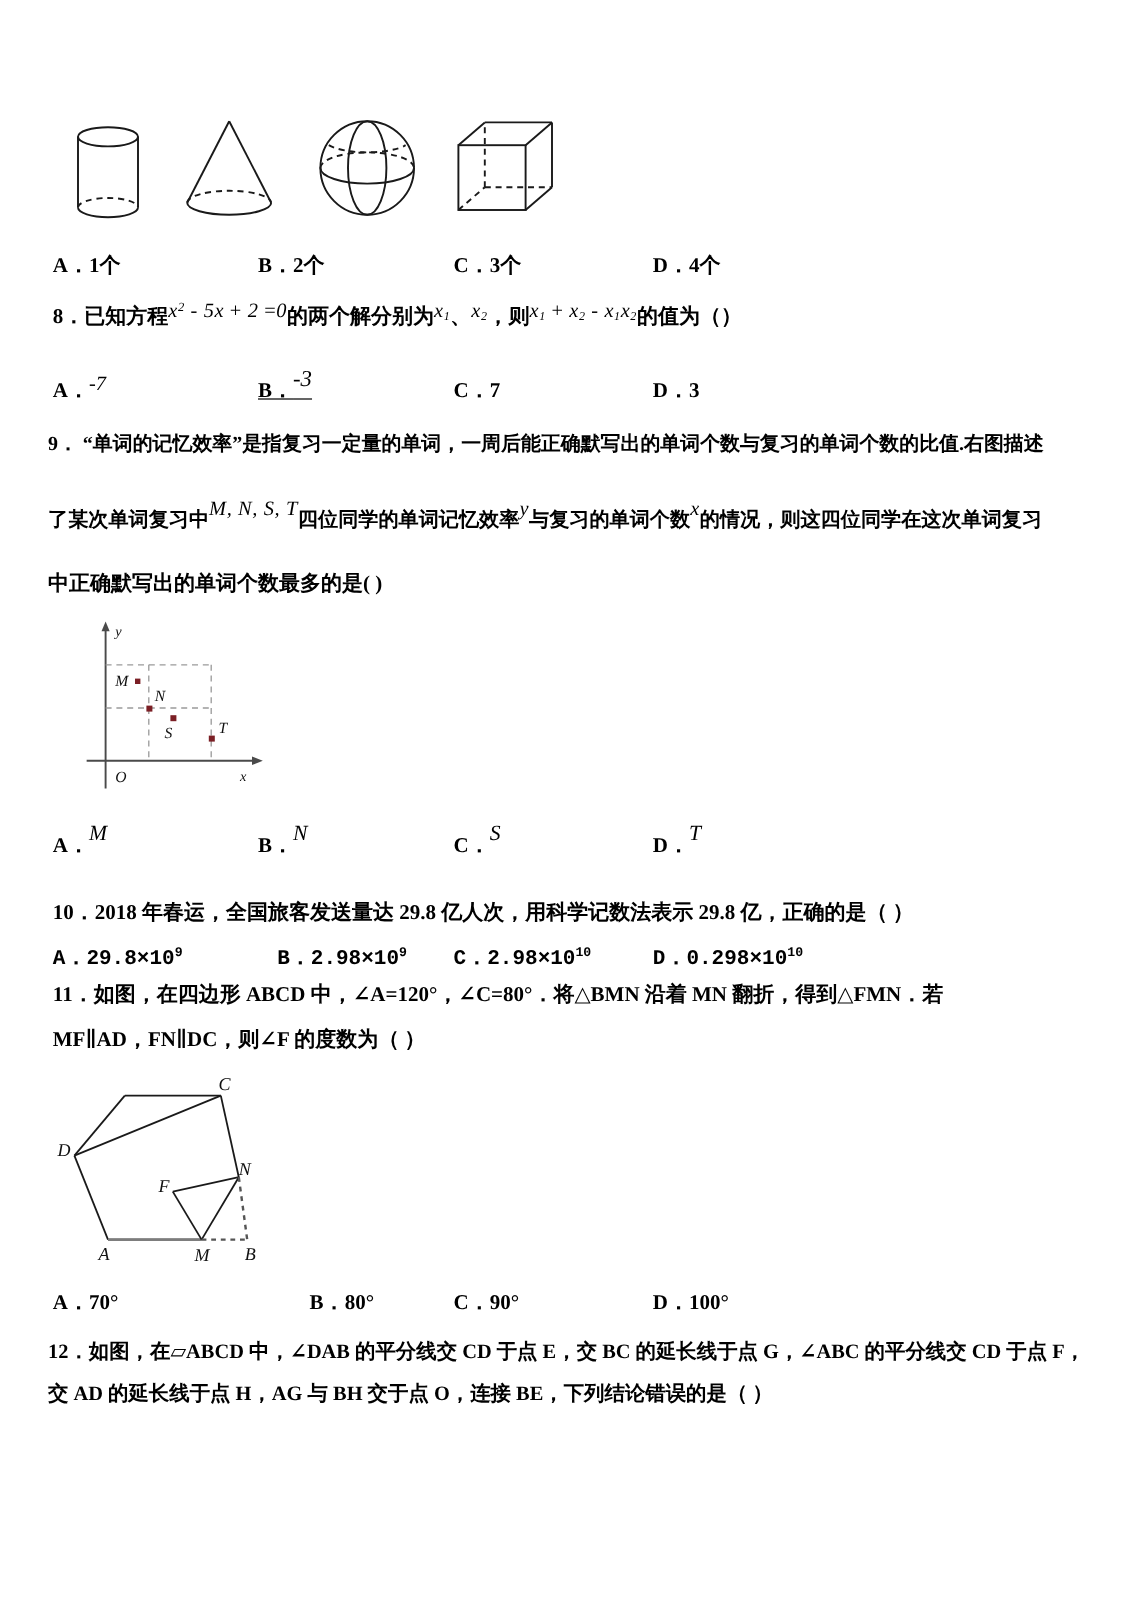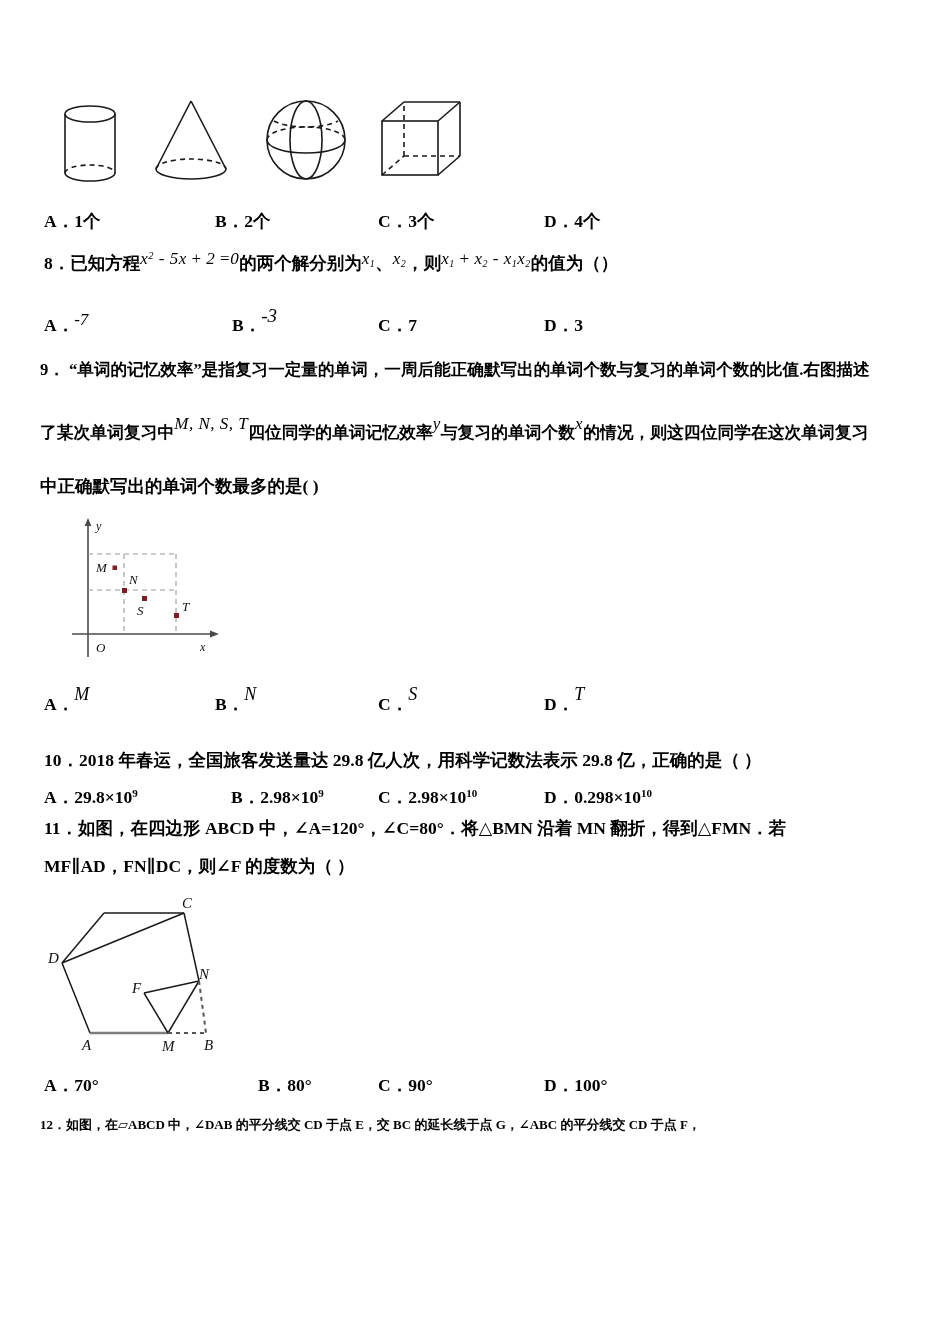--- a/index.html
+++ b/index.html
@@ -136,21 +136,21 @@
     <div class="opt" style="left:334px;"><span class="lbl">C．</span><span>3个</span></div>
     <div class="opt" style="left:500px;"><span class="lbl">D．</span><span>4个</span></div>
   </div>
 
   <div class="qline" style="left:44px; top:255px;">
     <span>8．</span><span>已知方程</span><span class="m">x<sup>2</sup> <span class="op">-</span> 5x <span class="op">+</span> 2 <span class="op">=</span>0</span><span>的两个解分别为</span><span class="m">x<sub>1</sub></span><span>、</span><span class="m">x<sub>2</sub></span><span>，则</span><span class="m">x<sub>1</sub> <span class="op">+</span> x<sub>2</sub> <span class="op">-</span> x<sub>1</sub>x<sub>2</sub></span><span>的值为（）</span>
   </div>
 
   <div class="opt-row" style="top:313px;">
     <div class="opt" style="left:0px;"><span class="lbl">A．</span><span class="msmall">-7</span></div>
-    <div class="opt" style="left:188px;"><span class="lbl">B．</span><span class="msmall" style="top:-9px; font-size:19px;">-3</span></div>
+    <div class="opt" style="left:171px;text-decoration:underline;"><span class="lbl">B．</span><span class="msmall" style="top:-9px; font-size:19px;">-3</span></div>
     <div class="opt" style="left:334px;"><span class="lbl">C．</span><span>7</span></div>
     <div class="opt" style="left:500px;"><span class="lbl">D．</span><span>3</span></div>
   </div>
 
   <div class="qline" style="left:40px; top:362px; font-size:16.6px;">
     <span>9．</span> <span>“单词的记忆效率”是指复习一定量的单词，一周后能正确默写出的单词个数与复习的单词个数的比值.右图描述</span>
   </div>
 
   <div class="qline" style="left:40px; top:424px; font-size:16.8px;">
     <span>了某次单词复习中</span><span class="m" style="top:-9px; font-size:17px;">M, N, S, T</span><span>四位同学的单词记忆效率</span><span class="m" style="top:-9px;">y</span><span>与复习的单词个数</span><span class="m" style="top:-9px;">x</span><span>的情况，则这四位同学在这次单词复习</span>
@@ -200,21 +200,21 @@
     <div class="opt" style="left:0px;"><span class="lbl">A．</span><span class="msmall" style="top:-10px; font-size:18px;">M</span></div>
     <div class="opt" style="left:171px;"><span class="lbl">B．</span><span class="msmall" style="top:-10px; font-size:18px;">N</span></div>
     <div class="opt" style="left:334px;"><span class="lbl">C．</span><span class="msmall" style="top:-10px; font-size:18px;">S</span></div>
     <div class="opt" style="left:500px;"><span class="lbl">D．</span><span class="msmall" style="top:-10px; font-size:18px;">T</span></div>
   </div>
 
   <div class="qline" style="left:44px; top:752px;">
     <span>10．</span><span>2018 年春运，全国旅客发送量达 29.8 亿人次，用科学记数法表示 29.8 亿，正确的是（      ）</span>
   </div>
 
-  <div class="opt-row" style="top:785px;">
+  <div class="opt-row" style="top:785px;font-family:Liberation Mono, monospace;">
     <div class="opt" style="left:0px;"><span class="lbl">A．</span><span>29.8×10</span><span class="sup10">9</span></div>
     <div class="opt" style="left:171px;margin-left:16px;"><span class="lbl">B．</span><span>2.98×10</span><span class="sup10">9</span></div>
     <div class="opt" style="left:334px;"><span class="lbl">C．</span><span>2.98×10</span><span class="sup10">10</span></div>
     <div class="opt" style="left:500px;"><span class="lbl">D．</span><span>0.298×10</span><span class="sup10">10</span></div>
   </div>
 
   <div class="qline" style="left:44px; top:820px;">
     <span>11．</span><span>如图，在四边形 ABCD 中，∠A=120°，∠C=80°．将△BMN 沿着 MN 翻折，得到△FMN．若</span>
   </div>
   <div class="qline" style="left:44px; top:858px;">
@@ -260,17 +260,20 @@
     </svg>
   </div>
 
   <div class="opt-row" style="top:1073px;">
     <div class="opt" style="left:0px;"><span class="lbl">A．</span><span>70°</span></div>
     <div class="opt" style="left:171px;margin-left:43px;"><span class="lbl">B．</span><span>80°</span></div>
     <div class="opt" style="left:334px;"><span class="lbl">C．</span><span>90°</span></div>
     <div class="opt" style="left:500px;"><span class="lbl">D．</span><span>100°</span></div>
   </div>
 
-  <div class="qline" style="left:40px; top:1118px; font-size:13px;">
+  <div class="qline" style="left:40px; top:1118px; font-size:17px;">
     <span>12．</span><span>如图，在▱ABCD 中，∠DAB 的平分线交 CD 于点 E，交 BC 的延长线于点 G，∠ABC 的平分线交 CD 于点 F，</span>
   </div>
+  <div class="qline" style="left:40px; top:1153px; font-size:17px;">
+    <span>交 AD 的延长线于点 H，AG 与 BH 交于点 O，连接 BE，下列结论错误的是（      ）</span>
+  </div>
 
 </div>
 
 </body></html>

